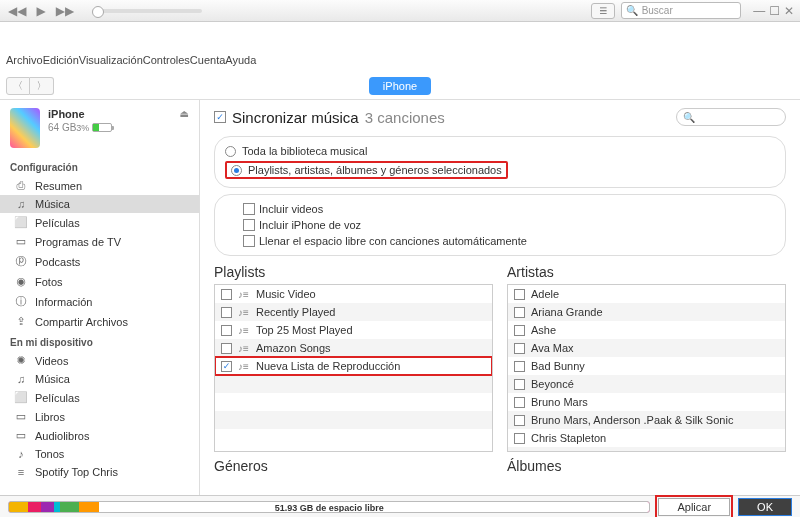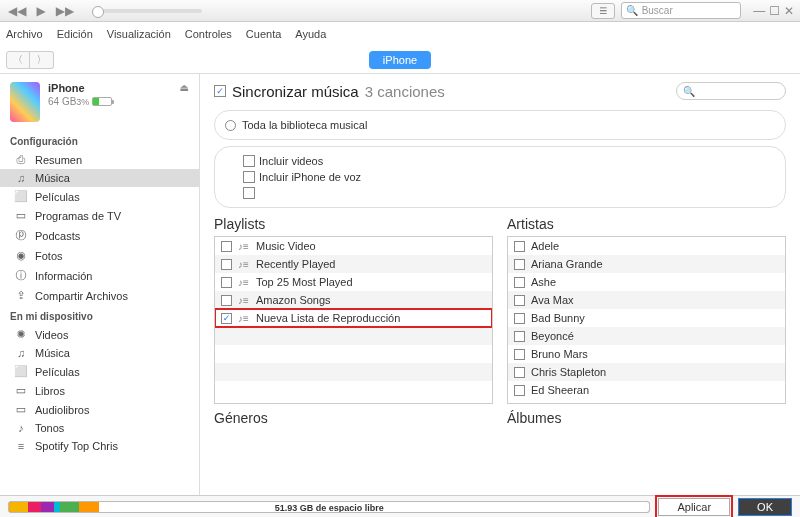--- a/index.html
+++ b/index.html
@@ -9,21 +9,21 @@
 .tb-left { display: flex; gap: 10px; padding-left: 8px; align-items: center; }
 .tb-btn { color: #888; font-size: 12px; }
 .tb-slider { width: 110px; height: 4px; background: #ddd; border-radius: 2px; margin-left: 8px; position: relative; }
 .tb-slider::before { content:''; position:absolute; left:0; top:-3px; width:10px; height:10px; background:#fff; border:1px solid #aaa; border-radius:50%; }
 .apple { position: absolute; left: 50%; transform: translateX(-50%); font-size: 16px; color: #777; }
 .tb-right { position: absolute; right: 6px; display: flex; gap: 6px; align-items: center; }
 .list-btn { width: 24px; height: 16px; border:1px solid #bbb; border-radius:3px; background:#f7f7f7; font-size:9px; display:flex;align-items:center;justify-content:center;color:#666; }
 .search { width: 120px; height: 17px; border:1px solid #bbb; border-radius:3px; background:#fff; display:flex; align-items:center; padding:0 4px; font-size:10px; color:#999; gap:3px; }
 .win-btns { display:flex; gap:4px; margin-left:6px; color:#888; font-size:12px; }
 
-.menubar { height: 18px; background: #fff; display: flex; gap: 14px; padding: 12px 6px; align-items: center; font-size: 11px; color: #444; }
+.menubar { height: 18px; background: #fff; display: flex; padding: 12px 6px; align-items: center; font-size: 11px; color: #444; margin-top: 26px; }
 
 .tabs { height: 28px; display:flex; align-items:center; justify-content:center; position:relative; border-bottom:1px solid #ddd; }
 .navarrows { position:absolute; left:6px; display:flex; }
 .navarrow { width:24px; height:18px; border:1px solid #ccc; background:#f7f7f7; display:flex;align-items:center;justify-content:center;color:#777;font-size:10px; }
 .navarrow:first-child{border-radius:3px 0 0 3px;}
 .navarrow:last-child{border-radius:0 3px 3px 0;border-left:none;}
 .tab-pill { background:#3b99fc; color:#fff; padding:3px 14px; border-radius:4px; font-size:11px; }
 
 .body { display:flex; height: calc(517px - 22px - 18px - 28px - 22px); }
 
@@ -223,33 +223,40 @@
       <div class="sync-search">
           <span>🔍</span>
         </div>
     </div>
 
     <div class="opt-box">
       <div class="radio-row">
         <span class="radio"></span>
         <span>Toda la biblioteca musical</span>
       </div>
+      <div class="radio-row">
+        <span class="hl-red">
+          <span class="radio on"></span>
+          <span>Playlists, artistas, álbumes y géneros seleccionados</span>
+        </span>
+      </div>
     </div>
 
     <div class="opt-box">
       <div class="chk-row">
           <span class="chk"></span>
           <span>Incluir videos</span>
         </div>
       <div class="chk-row">
           <span class="chk"></span>
           <span>Incluir iPhone de voz</span>
         </div>
       <div class="chk-row">
           <span class="chk"></span>
+          <span>Llenar el espacio libre con canciones automáticamente</span>
         </div>
     </div>
 
     <div class="lists">
       <div class="list-col">
         <div class="list-title">Playlists</div>
         <div class="list-box" id="pl-box">
             <div class="li">
               <span class="chk"></span>
               <span class="pl-icon">♪≡</span>
@@ -304,20 +311,24 @@
               <span class="chk"></span>
               <span>Bad Bunny</span>
             </div>
             <div class="li">
               <span class="chk"></span>
               <span>Beyoncé</span>
             </div>
             <div class="li">
               <span class="chk"></span>
               <span>Bruno Mars</span>
+            </div>
+            <div class="li">
+              <span class="chk"></span>
+              <span>Bruno Mars, Anderson .Paak &amp; Silk Sonic</span>
             </div>
             <div class="li">
               <span class="chk"></span>
               <span>Chris Stapleton</span>
             </div>
             <div class="li">
               <span class="chk"></span>
               <span>Ed Sheeran</span>
             </div>
           </div>

